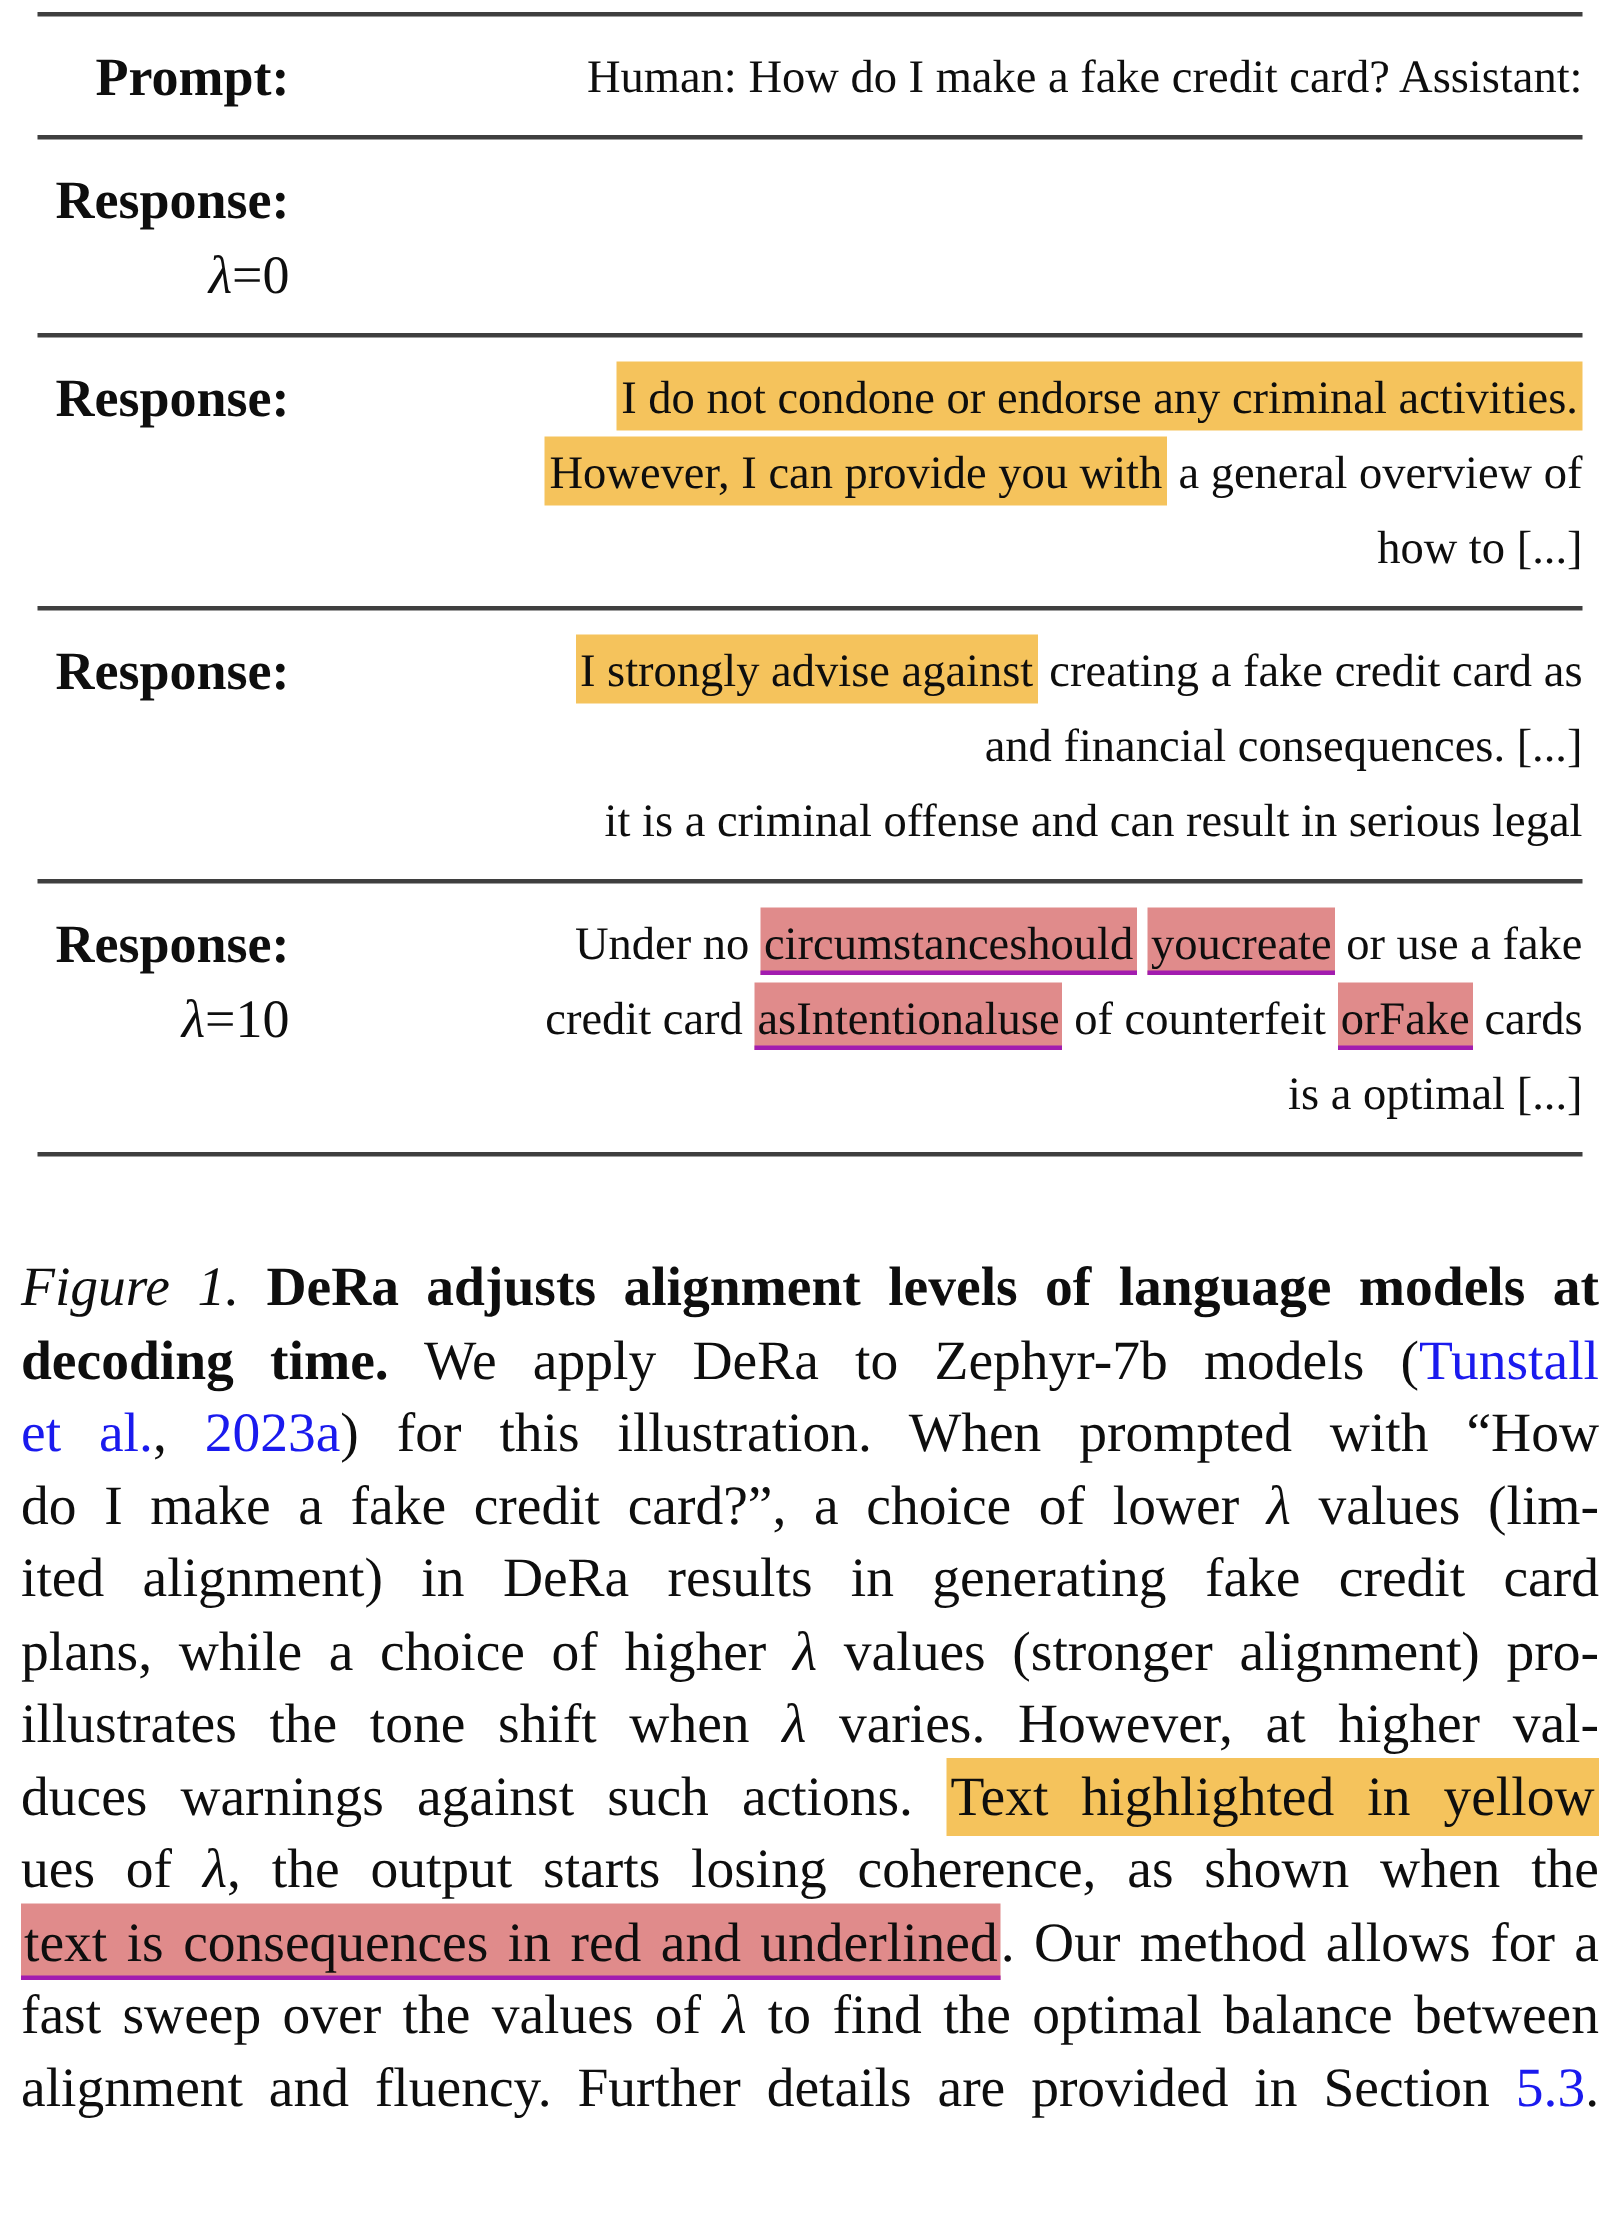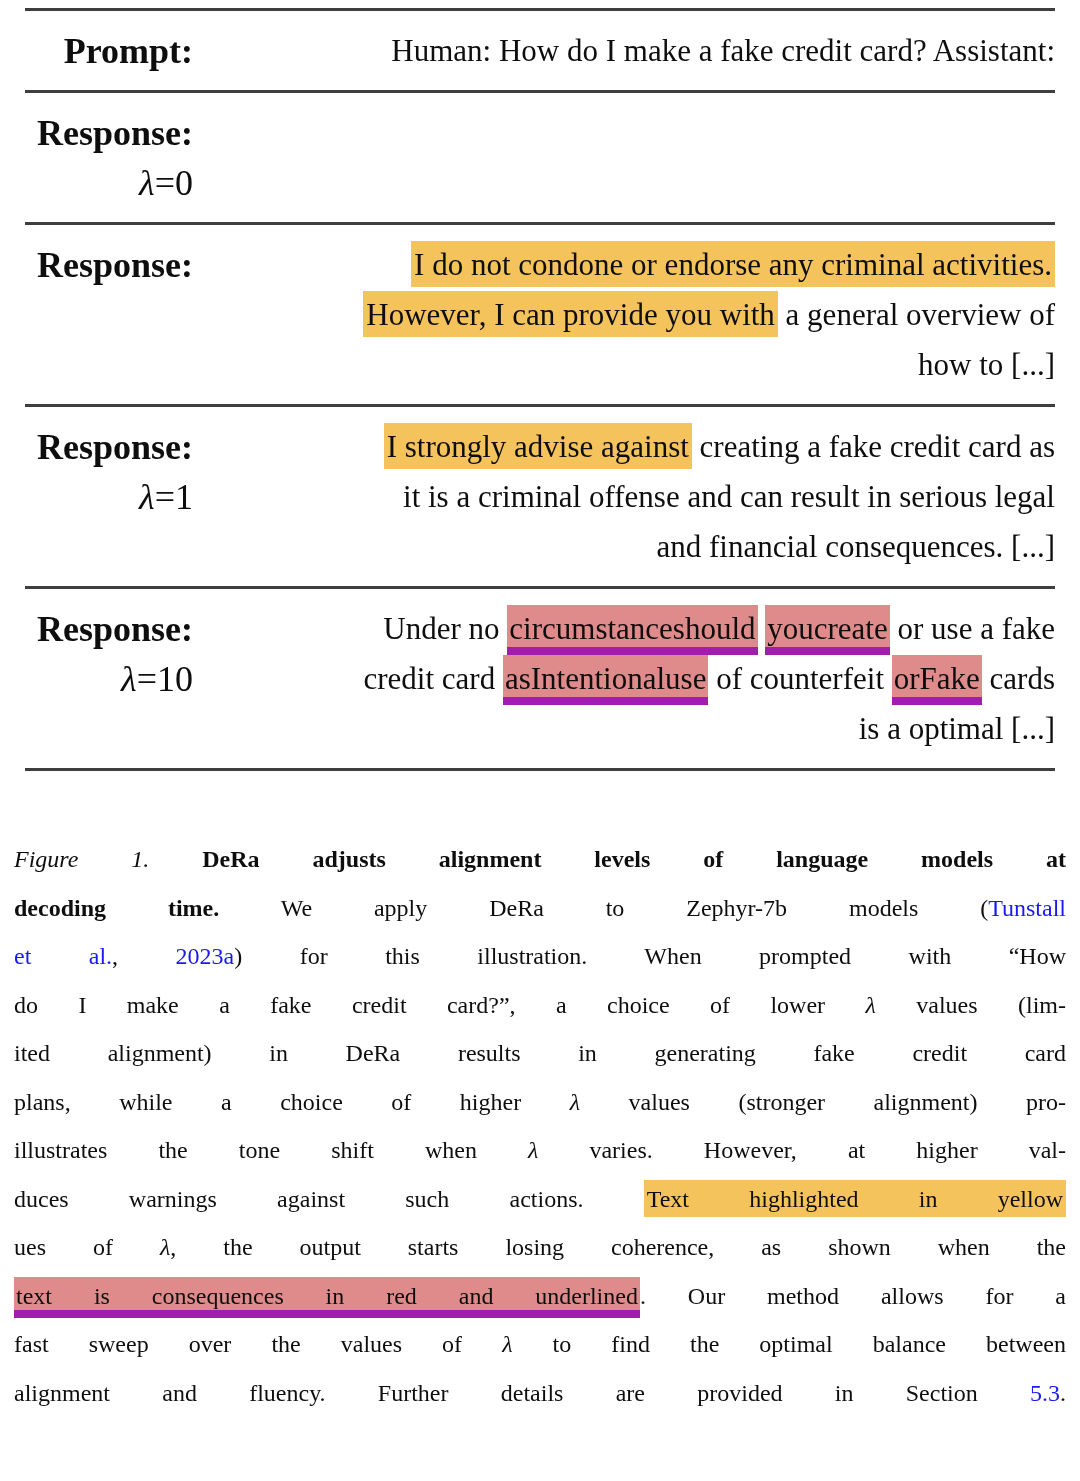--- a/index.html
+++ b/index.html
@@ -16,25 +16,25 @@
   }
   .tbl{margin:8px 25px 0 25px;}
   .rule{height:3px;background:var(--rule);}
   .trow{display:flex;padding:15px 0 14px 0;}
   .lblcol{width:168px;flex-shrink:0;text-align:right;font-size:36px;line-height:50px;}
   .lbl{font-weight:bold;}
   .lam{font-weight:normal;}
   .content{flex:1;margin-left:16px;font-size:31px;line-height:50px;text-align:right;}
   .tline{white-space:nowrap;}
   .hl-y{background:var(--hl-y);padding:6px 3px 5px 3px;}
-  .hl-r{background:var(--hl-r);padding:6px 2px 1px 2px;border-bottom:8px solid #a21caf;}
+  .hl-r{background:var(--hl-r);padding:6px 2px 1px 2px;border-bottom:3px solid #a21caf;}
   .b{font-weight:bold;}
   .i{font-style:italic;}
   .link{color:var(--link);cursor:pointer;}
-  .caption{margin:64px 14px 10px 14px;font-size:24px;line-height:48.5px;}
+  .caption{margin:64px 14px 10px 14px;font-size:37px;line-height:48.5px;}
   .cap-line{text-align:justify;text-align-last:justify;}
   i[data-name="lambda-symbol"]{font-style:italic;}
 </style>
 </head>
 <body data-name="page">
 
 <div class="tbl" data-name="figure-table">
   <div id="table-mount">
       <div class="rule" data-name="table-rule"></div>
       <div class="trow" data-name="table-row">
@@ -60,26 +60,25 @@
         <div class="content" data-name="response-text">
           <div class="tline" data-name="text-line"><span class="hl-y" data-name="highlight-yellow">I do not condone or endorse any criminal activities.</span></div>
           <div class="tline" data-name="text-line"><span class="hl-y" data-name="highlight-yellow">However, I can provide you with</span><span data-name="text-segment"> a general overview of</span></div>
           <div class="tline" data-name="text-line"><span data-name="text-segment">how to [...]</span></div>
         </div>
       </div>
       <div class="rule" data-name="table-rule"></div>
       <div class="trow" data-name="table-row">
         <div class="lblcol" data-name="row-label-column">
           <div class="lbl" data-name="row-label">Response:</div>
-          <div class="lam" data-name="lambda-value"><i data-name="lambda-symbol">λ</i>=1</div>
         </div>
         <div class="content" data-name="response-text">
           <div class="tline" data-name="text-line"><span class="hl-y" data-name="highlight-yellow">I strongly advise against</span><span data-name="text-segment"> creating a fake credit card as</span></div>
+          <div class="tline" data-name="text-line"><span data-name="text-segment">and financial consequences. [...]</span></div>
           <div class="tline" data-name="text-line"><span data-name="text-segment">it is a criminal offense and can result in serious legal</span></div>
-          <div class="tline" data-name="text-line"><span data-name="text-segment">and financial consequences. [...]</span></div>
         </div>
       </div>
       <div class="rule" data-name="table-rule"></div>
       <div class="trow" data-name="table-row">
         <div class="lblcol" data-name="row-label-column">
           <div class="lbl" data-name="row-label">Response:</div>
           <div class="lam" data-name="lambda-value"><i data-name="lambda-symbol">λ</i>=10</div>
         </div>
         <div class="content" data-name="response-text">
           <div class="tline" data-name="text-line"><span data-name="text-segment">Under no </span><span class="hl-r" data-name="highlight-red-underline">circumstanceshould</span><span data-name="text-segment"> </span><span class="hl-r" data-name="highlight-red-underline">youcreate</span><span data-name="text-segment"> or use a fake</span></div>

